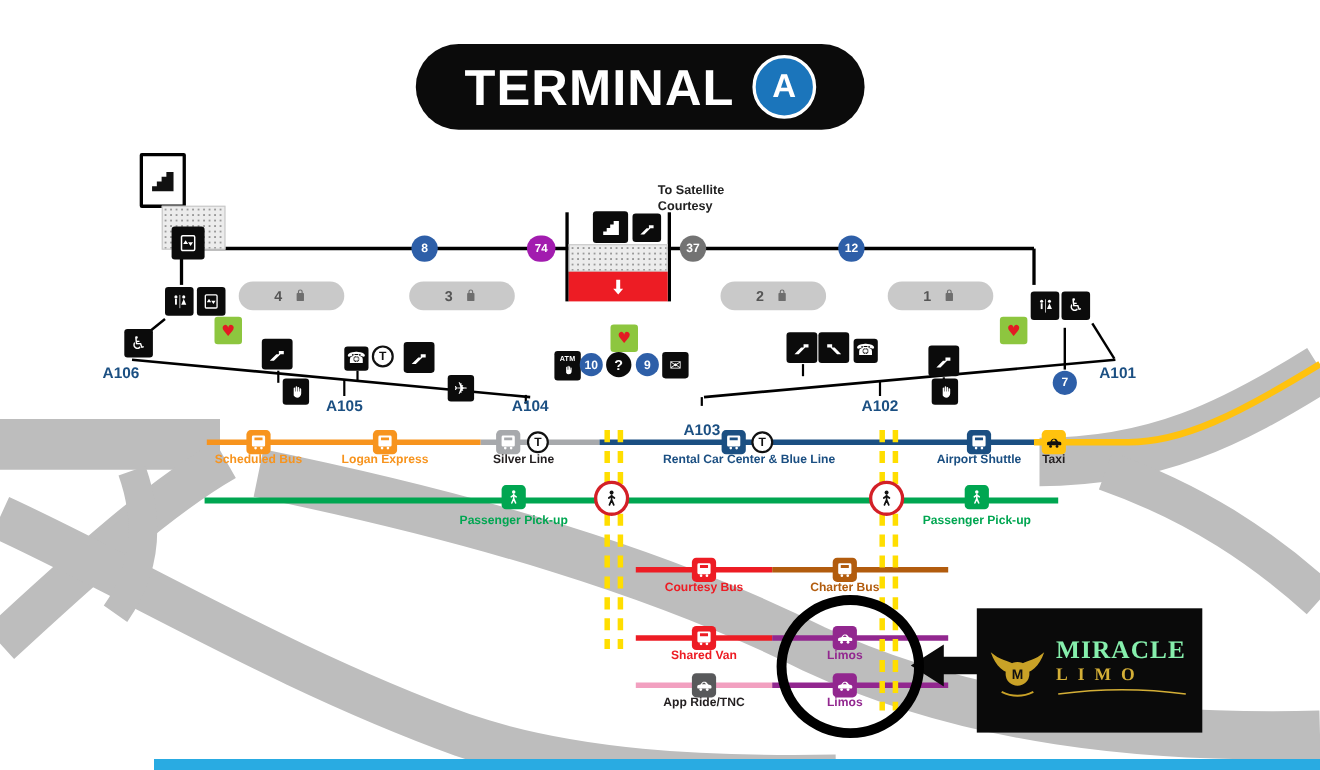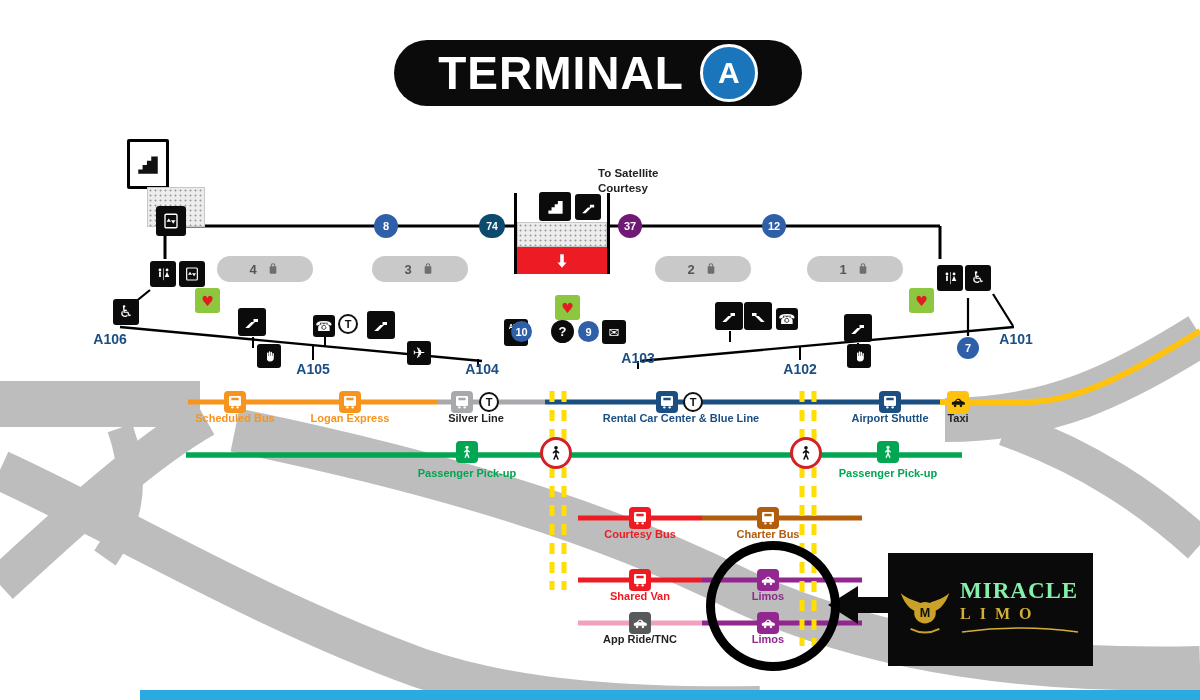--- a/index.html
+++ b/index.html
@@ -11,21 +11,21 @@
   .sat{position:absolute;font-size:11.5px;font-weight:700;color:#222;line-height:1.3}
   .amen{position:absolute;background:#0b0b0b;color:#fff;border-radius:3px;display:flex;align-items:center;justify-content:center}
   .amen.white{background:#fff;border:3px solid #000;color:#111;border-radius:2px;box-sizing:border-box}
   .glyph{font-family:"DejaVu Sans",sans-serif;line-height:1}
   .aed{position:absolute;width:25px;height:25px;background:#8DC63F;border-radius:3px;display:flex;align-items:center;justify-content:center}
   .aed .glyph{color:#E31B23;font-size:14px}
   .speckle{position:absolute;background-color:#ececec;background-image:radial-gradient(#999 0.9px,transparent 1.1px);background-size:5px 5px;border:1px solid #c7c7c7;box-sizing:border-box}
   .structC{position:absolute;border-left:3px solid #000;border-right:3px solid #000;box-sizing:border-box}
   .redbox{position:absolute;background:#ED1C24;display:flex;align-items:center;justify-content:center;color:#fff}
   .circle{position:absolute;border-radius:50%;color:#fff;display:flex;align-items:center;justify-content:center;font-weight:700;font-size:11px}
-  .circle.blue{background:#2E5FA8}.circle.green{background:#0c4a6e}.circle.orange{background:#701a75}.circle.black{background:#0b0b0b}
+  .circle.blue{background:#2E5FA8}.circle.green{background:#a21caf}.circle.orange{background:#737373}.circle.black{background:#0b0b0b}
   .bag{position:absolute;width:96px;height:26px;border-radius:13px;background:#C9C9C9;color:#555;display:flex;align-items:center;justify-content:center;gap:8px;font-weight:700;font-size:13px}
   .bag svg{color:#6e6e6e}
   .door{position:absolute;width:44px;text-align:center;font-size:14px;font-weight:700;color:#1B4F82}
   .stop{position:absolute;width:22px;height:22px;border-radius:4px;display:flex;align-items:center;justify-content:center;color:#fff}
   .stop svg{width:16px;height:16px}
   .tlogo{position:absolute;width:20px;height:20px;border-radius:50%;background:#fff;border:2px solid #111;box-sizing:border-box;color:#111;font-weight:800;font-size:11px;display:flex;align-items:center;justify-content:center}
   .lbl{position:absolute;text-align:center;font-size:11px;font-weight:700}
   .c-orange{color:#F7941E}.c-navy{color:#1B4F82}.c-green{color:#00A651}.c-red{color:#ED1C24}.c-brown{color:#B25C0E}.c-purple{color:#92278F}.c-dark{color:#231F20}
   .cross{position:absolute;width:32px;height:32px;border-radius:50%;background:#fff;border:3.5px solid #D32027;box-sizing:border-box;display:flex;align-items:center;justify-content:center;color:#111}
   .cross svg{width:18px;height:18px}
@@ -134,21 +134,21 @@
         <path d="M325 337v10" stroke-width="2"></path>
       <path d="M730 331v11" stroke-width="2"></path>
         <path d="M858 343v7" stroke-width="2"></path>
       <path d="M478 359v8" stroke-width="2"></path>
         <path d="M638 361v8" stroke-width="2"></path>
     </g>
 
     <polygon points="828,605 858,586 858,597 895,597 895,613 858,613 858,624" fill="#0a0a0a"></polygon>
   </svg>
 
-  <div class="hdr" style="left:394px;top:40px;width:408px;height:66px">
+  <div class="hdr" style="left:378px;top:40px;width:408px;height:78px">
     <span class="hdr-title">TERMINAL</span>
     <span class="hdr-badge">A</span>
   </div>
 
   <div class="sat" style="left:598px;top:166px">
     <div>To Satellite</div>
     <div>Courtesy</div>
   </div>
 
   <div class="amen white" style="left:127px;top:139px;width:42px;height:50px">
@@ -223,30 +223,30 @@
         <use href="#i-down"></use>
       </svg>
     </div>
 
   <div class="atm-box" style="left:504px;top:319px;width:24px;height:27px">
     <span class="atm-t">ATM</span>
     <svg width="11" height="11">
         <use href="#i-hand"></use>
       </svg>
   </div>
-  <div class="circle blue" style="left:511px;top:321px;width:21px;height:21px">10</div>
+  <div class="circle blue" style="left:527px;top:321px;width:21px;height:21px">10</div>
   <div class="circle black" style="left:551px;top:320px;width:23px;height:23px;font-size:13px">?</div>
   <div class="circle blue" style="left:578px;top:321px;width:21px;height:21px">9</div>
   <div class="amen" style="left:602px;top:320px;width:24px;height:24px">
       <span class="glyph" style="font-size:13px">✉</span>
     </div>
   <div class="aed" style="left:555px;top:295px">
       <span class="glyph">♥</span>
     </div>
-  <div class="door" style="left:616px;top:350px">A103</div>
+  <div class="door" style="left:616px;top:382px">A103</div>
 
   <div class="amen" style="left:715px;top:302px;width:28px;height:28px">
       <svg width="18" height="18">
         <use href="#i-esc"></use>
       </svg>
     </div>
   <div class="amen" style="left:744px;top:302px;width:28px;height:28px">
       <svg width="18" height="18" style="transform:scaleX(-1)">
         <use href="#i-esc"></use>
       </svg>

